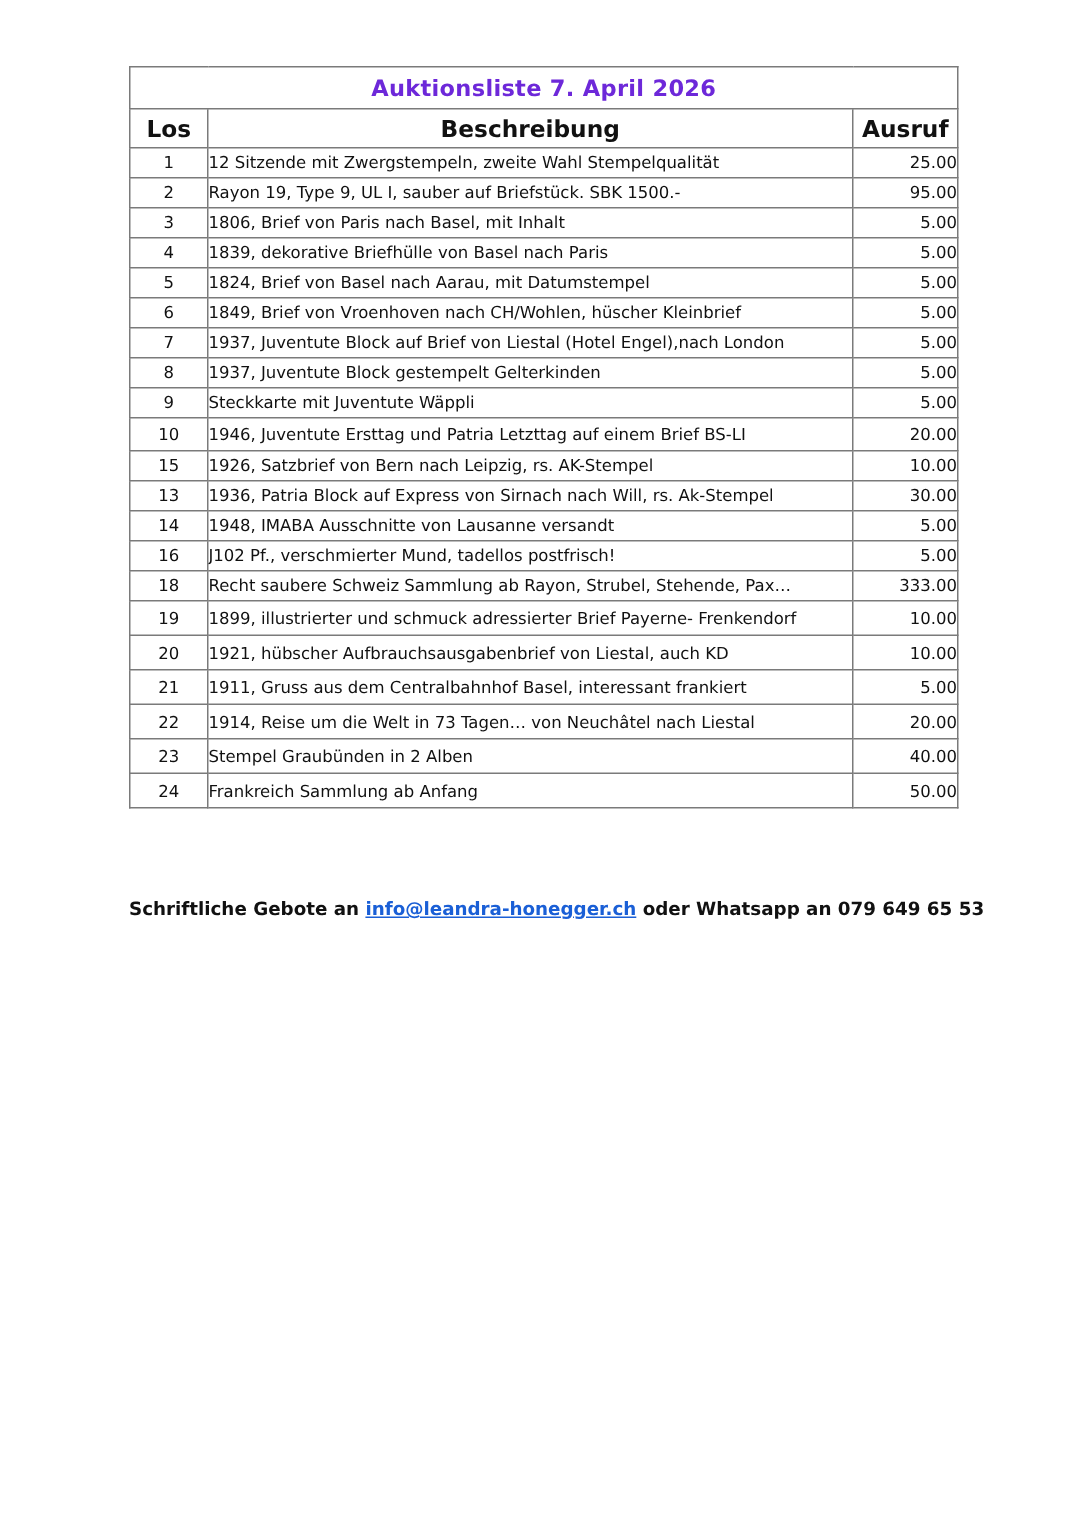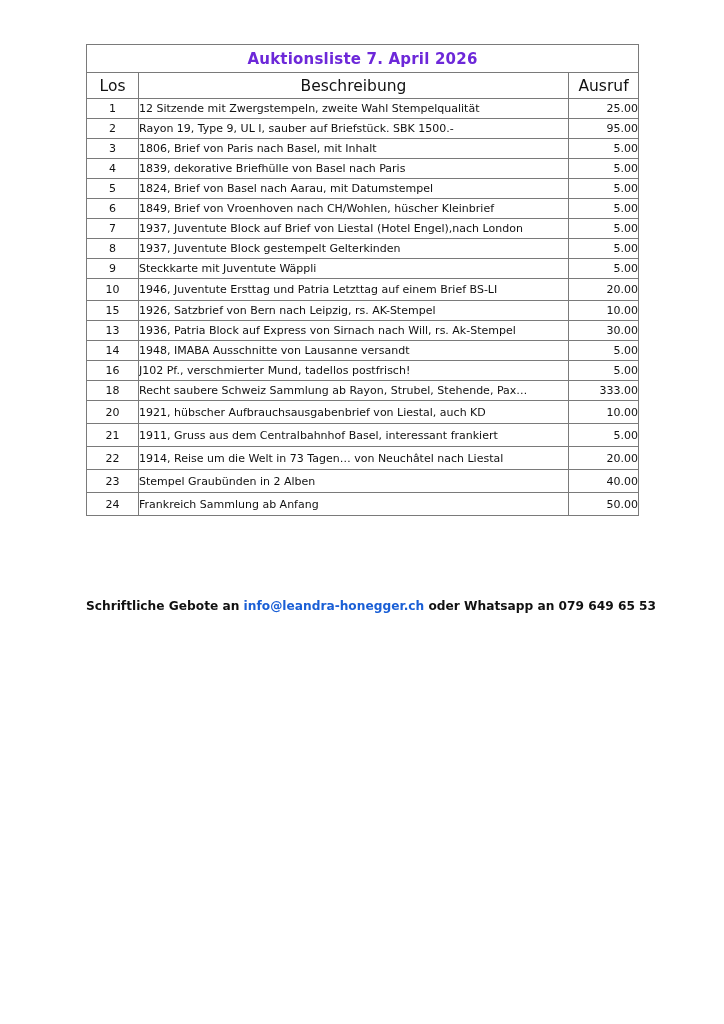--- a/index.html
+++ b/index.html
@@ -12,34 +12,34 @@
     table.auction td, table.auction th {
       border: 1px solid #7a7a7a; padding: 0; overflow: hidden; white-space: nowrap;
     }
     col.c-los { width: 52px; }
     col.c-desc { width: 430px; }
     col.c-price { width: 70px; }
     .title-cell {
       height: 27px; text-align: center; color: #6d28d9; font-weight: bold;
       font-size: 15px; letter-spacing: 0.2px;
     }
-    .hdr { height: 25px; font-weight: normal; font-size: 15.5px; }
+    .hdr { height: 25px; font-weight: bold; font-size: 15.5px; }
     .hdr.los, .hdr.desc { text-align: center; }
     .hdr.price { text-align: center; }
     tr.row td { height: 19px; font-size: 11px; }
     tr.row.tall td { height: 21px; }
     tr.row.xtall td { height: 22px; }
     td.los { text-align: center; }
     td.desc { padding-left: 7px; }
     td.price { text-align: right; padding-right: 10px; }
     .footer {
       position: absolute; left: 86px; top: 599px; width: 560px;
       font-weight: bold; font-size: 12.2px; white-space: nowrap; color: #111;
     }
-    .footer a { color: #1a5fd6; font-weight: bold; }
+    .footer a { color: #1a5fd6; text-decoration: underline; font-weight: bold; }
   </style>
 </head>
 <body>
 
 <table class="auction">
   <colgroup>
       <col class="c-los">
       <col class="c-desc">
       <col class="c-price">
     </colgroup>
@@ -123,20 +123,25 @@
         <td class="los">16</td>
         <td class="desc">J102 Pf., verschmierter Mund, tadellos postfrisch!</td>
         <td class="price">5.00</td>
       </tr>
       <tr class="row">
         <td class="los">18</td>
         <td class="desc">Recht saubere Schweiz Sammlung ab Rayon, Strubel, Stehende, Pax…</td>
         <td class="price">333.00</td>
       </tr>
       <tr class="row xtall">
+        <td class="los">19</td>
+        <td class="desc">1899, illustrierter und schmuck adressierter Brief Payerne- Frenkendorf</td>
+        <td class="price">10.00</td>
+      </tr>
+      <tr class="row xtall">
         <td class="los">20</td>
         <td class="desc">1921, hübscher Aufbrauchsausgabenbrief von Liestal, auch KD</td>
         <td class="price">10.00</td>
       </tr>
       <tr class="row xtall">
         <td class="los">21</td>
         <td class="desc">1911, Gruss aus dem Centralbahnhof Basel, interessant frankiert</td>
         <td class="price">5.00</td>
       </tr>
       <tr class="row xtall">

